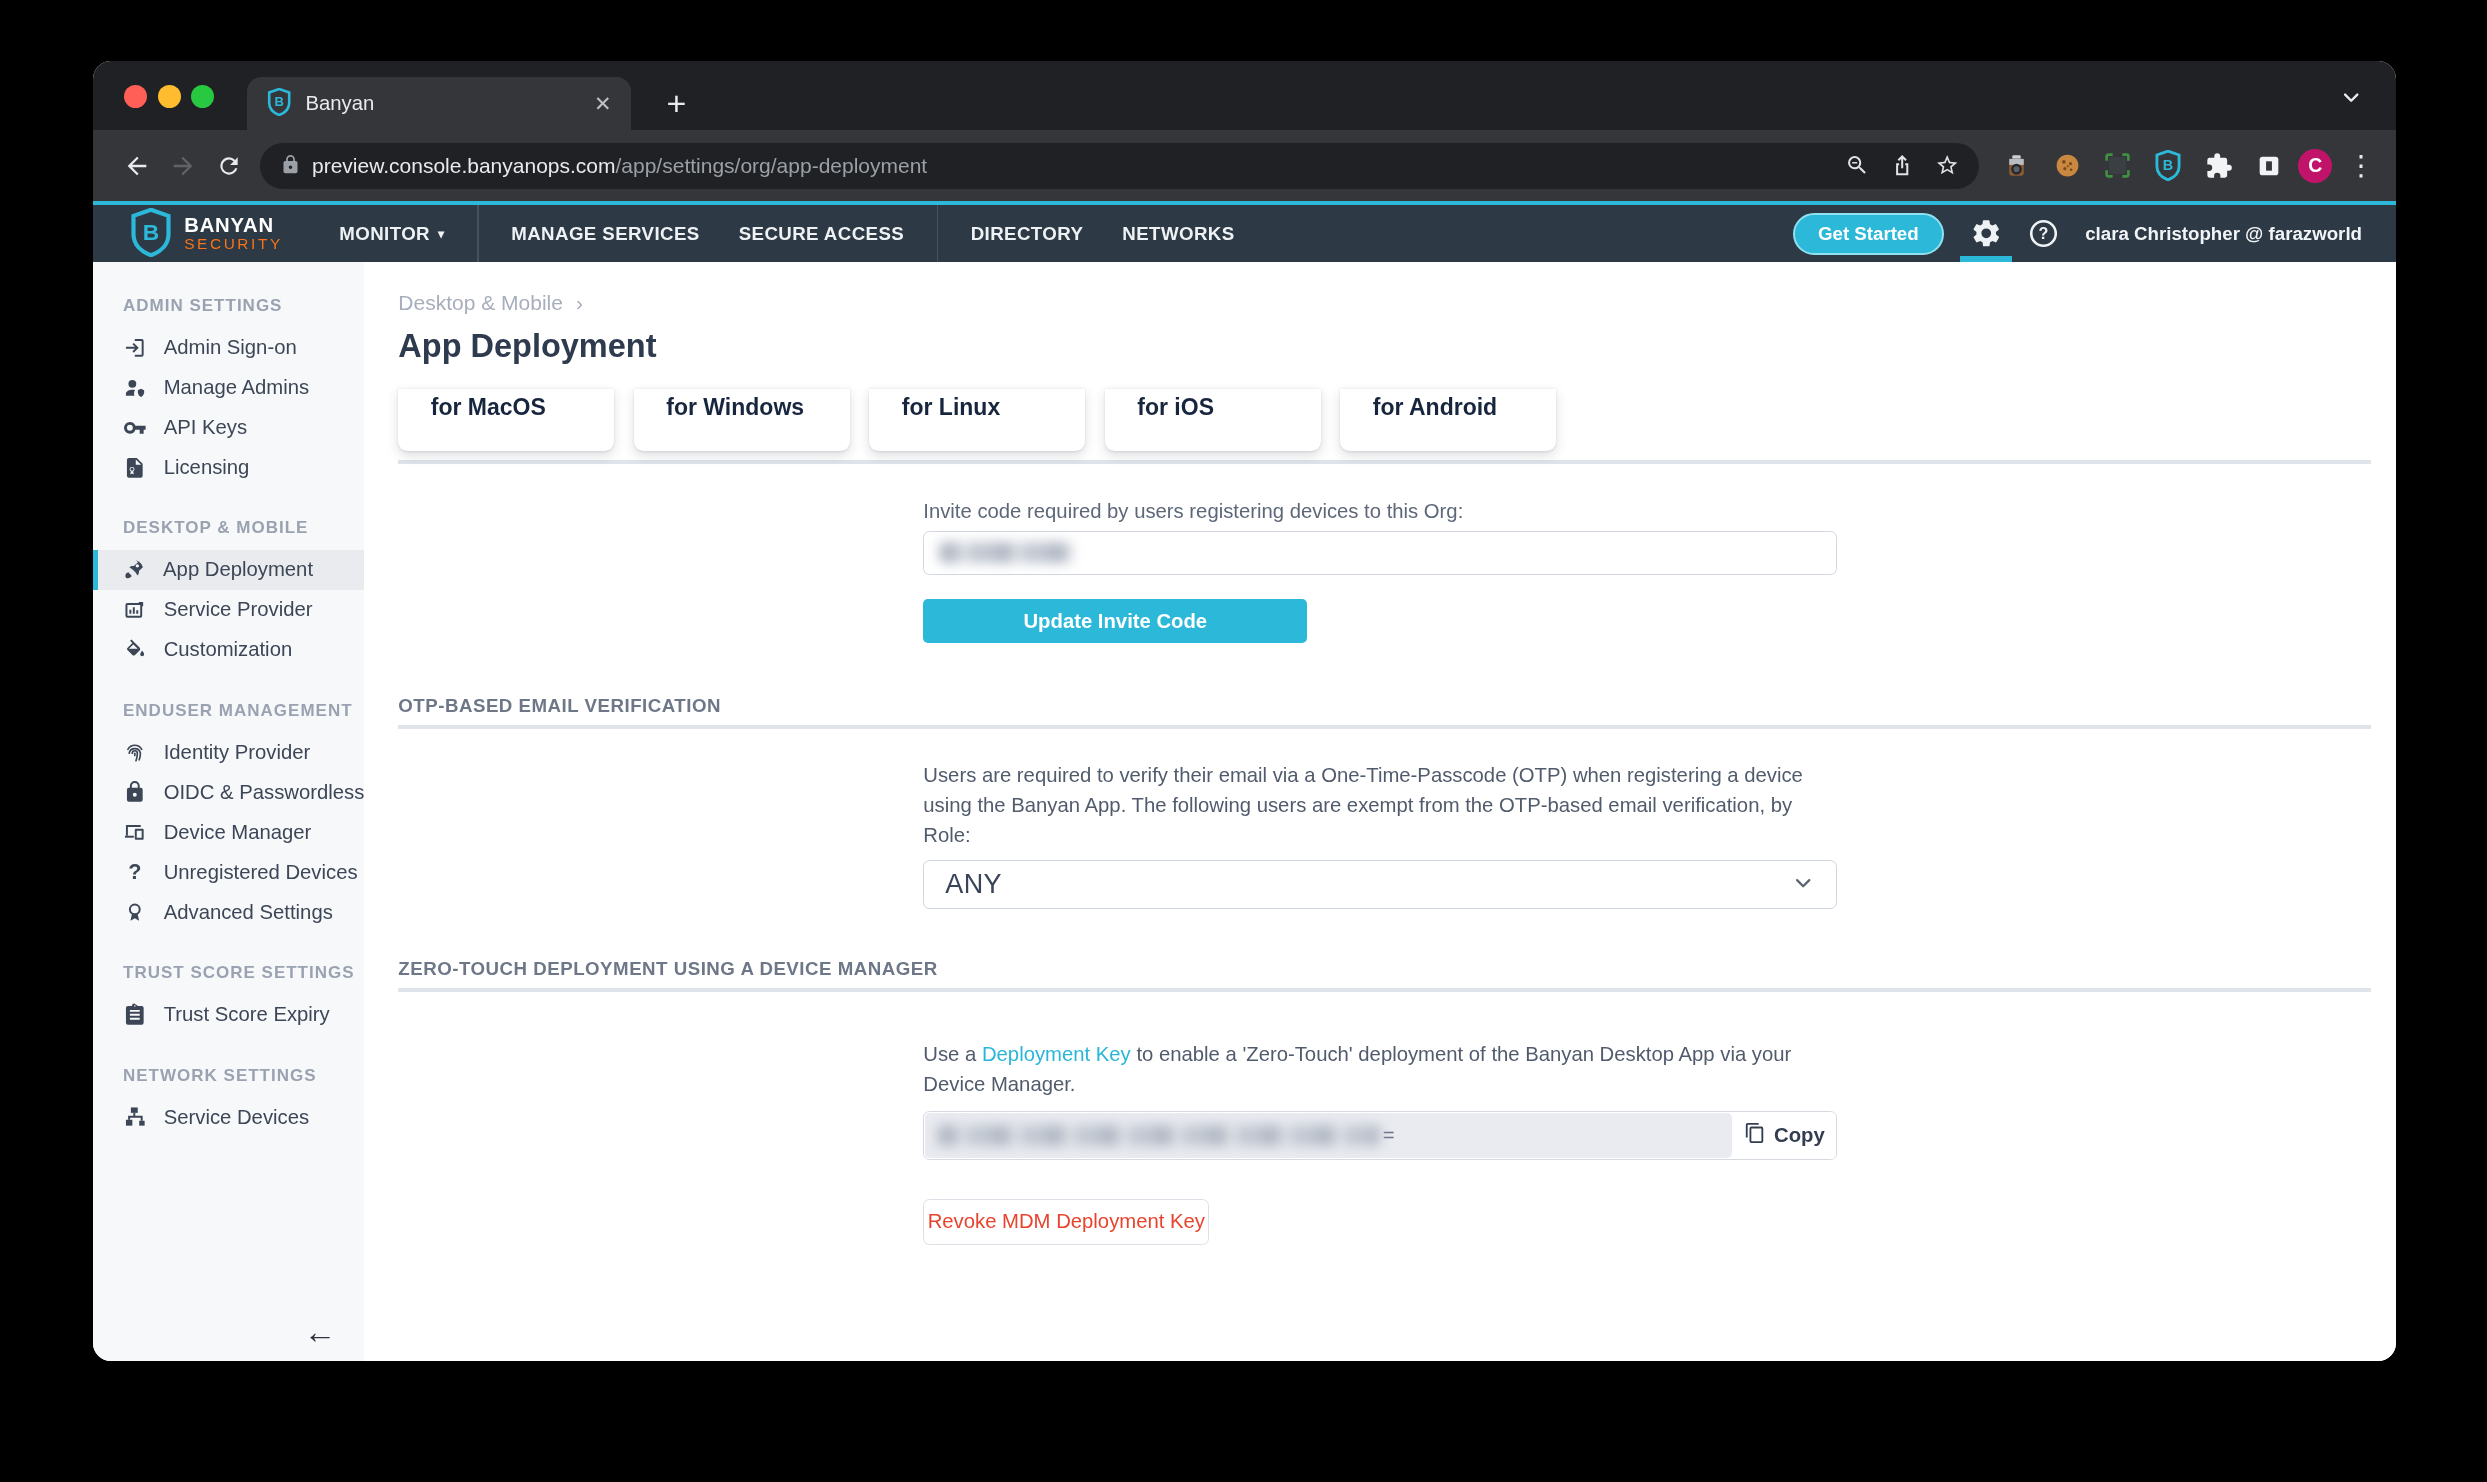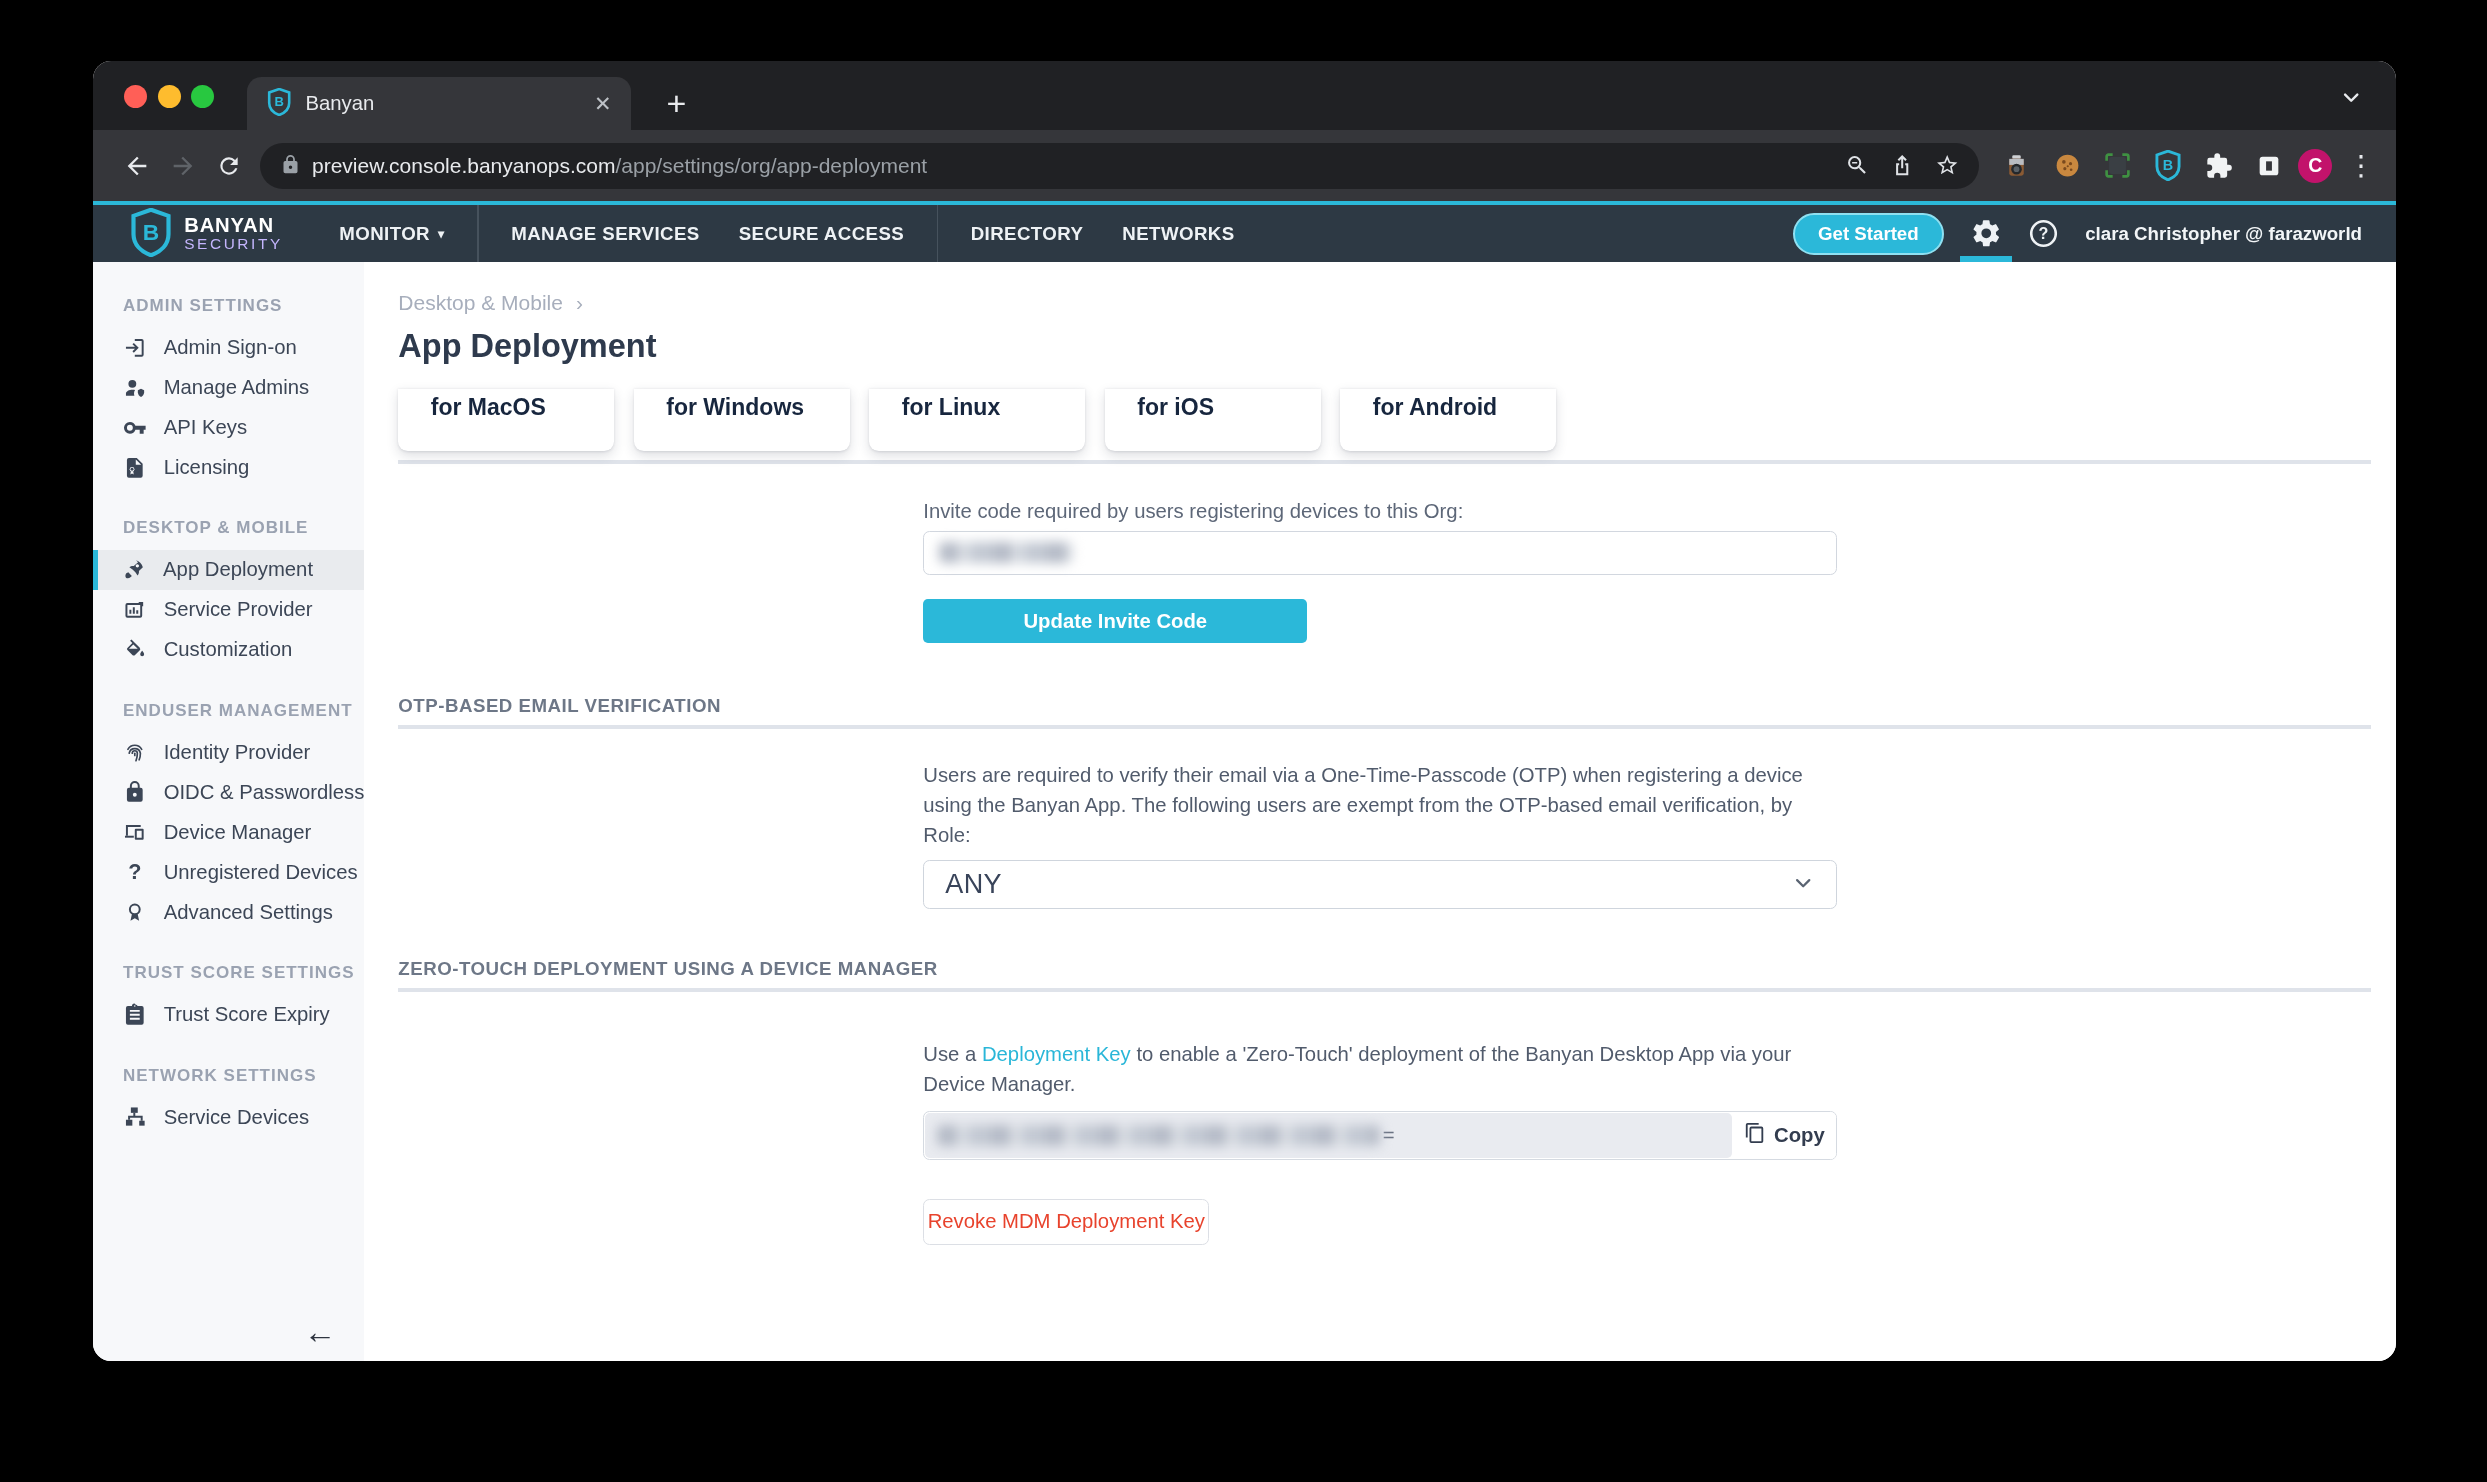--- a/index.html
+++ b/index.html
@@ -32,21 +32,21 @@
   .ext-row{display:flex;align-items:center;gap:18px;margin:0 8.1px;}
   .ext-ic{width:32.5px;height:32.5px;display:flex;align-items:center;justify-content:center;cursor:pointer;}
   .avatar{width:34px;height:34px;border-radius:50%;background:#c2136b;color:#fff;font-size:19.5px;
     font-weight:bold;display:flex;align-items:center;justify-content:center;margin-left:4.9px;cursor:pointer;}
   .kebab{color:#e8eaed;font-size:28px;margin-left:14.6px;letter-spacing:0;cursor:pointer;line-height:1;}
   .cyan-strip{flex:0 0 4.1px;background:#2bb8d9;}
   
   .appnav{flex:0 0 57px;background:#2d3944;display:flex;align-items:center;color:#eef2f5;position:relative;}
   .brand{display:flex;align-items:center;gap:12.2px;padding-left:37px;cursor:pointer;}
   .brand-l1{font-size:20.3px;font-weight:bold;letter-spacing:0.8px;color:#fff;line-height:1.1;}
-  .brand-l2{font-size:15.4px;letter-spacing:2.6px;color:#c4b5fd;line-height:1.1;}
+  .brand-l2{font-size:15.4px;letter-spacing:2.6px;color:#f97316;line-height:1.1;}
   .primary-nav{display:flex;align-items:center;height:100%;margin-left:37px;}
   .nav-item{font-size:18.7px;font-weight:bold;letter-spacing:0.4px;padding:0 19.5px;height:100%;
     display:flex;align-items:center;cursor:pointer;white-space:nowrap;}
   .nav-caret{font-size:12.2px;margin-left:8.1px;}
   .nav-divider{width:1.6px;height:100%;background:#46525d;margin:0 13px;}
   .appnav-right{margin-left:auto;display:flex;align-items:center;gap:26px;padding-right:34px;height:100%;}
   .get-started{height:42px;padding:0 23px;border-radius:21px;background:#2bb8d9;border:2.4px solid #8fe0f1;
     color:#fff;font-size:18.7px;font-weight:bold;display:flex;align-items:center;cursor:pointer;white-space:nowrap;}
   .gear-wrap{position:relative;height:100%;display:flex;align-items:center;cursor:pointer;}
   .gear-underline{position:absolute;bottom:0;left:50%;transform:translateX(-50%);width:52px;height:6.5px;background:#2bb8d9;}

